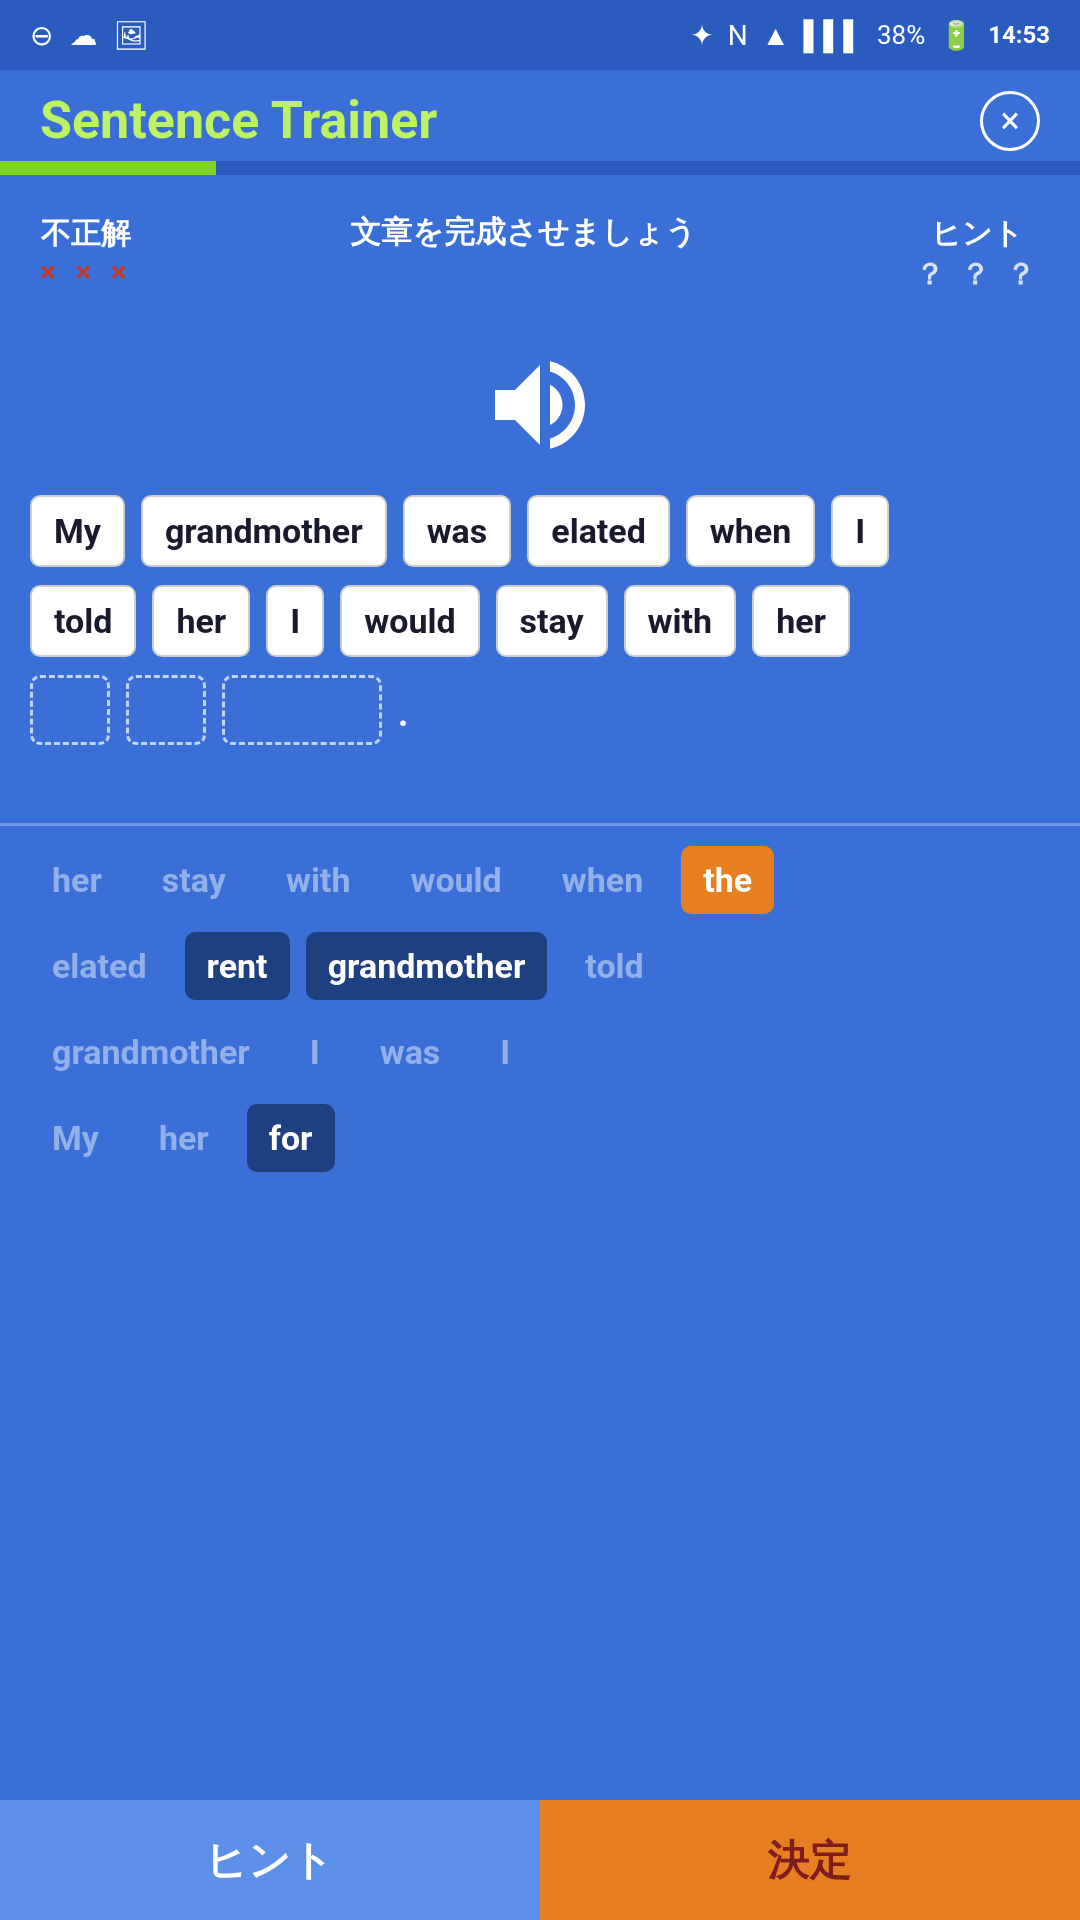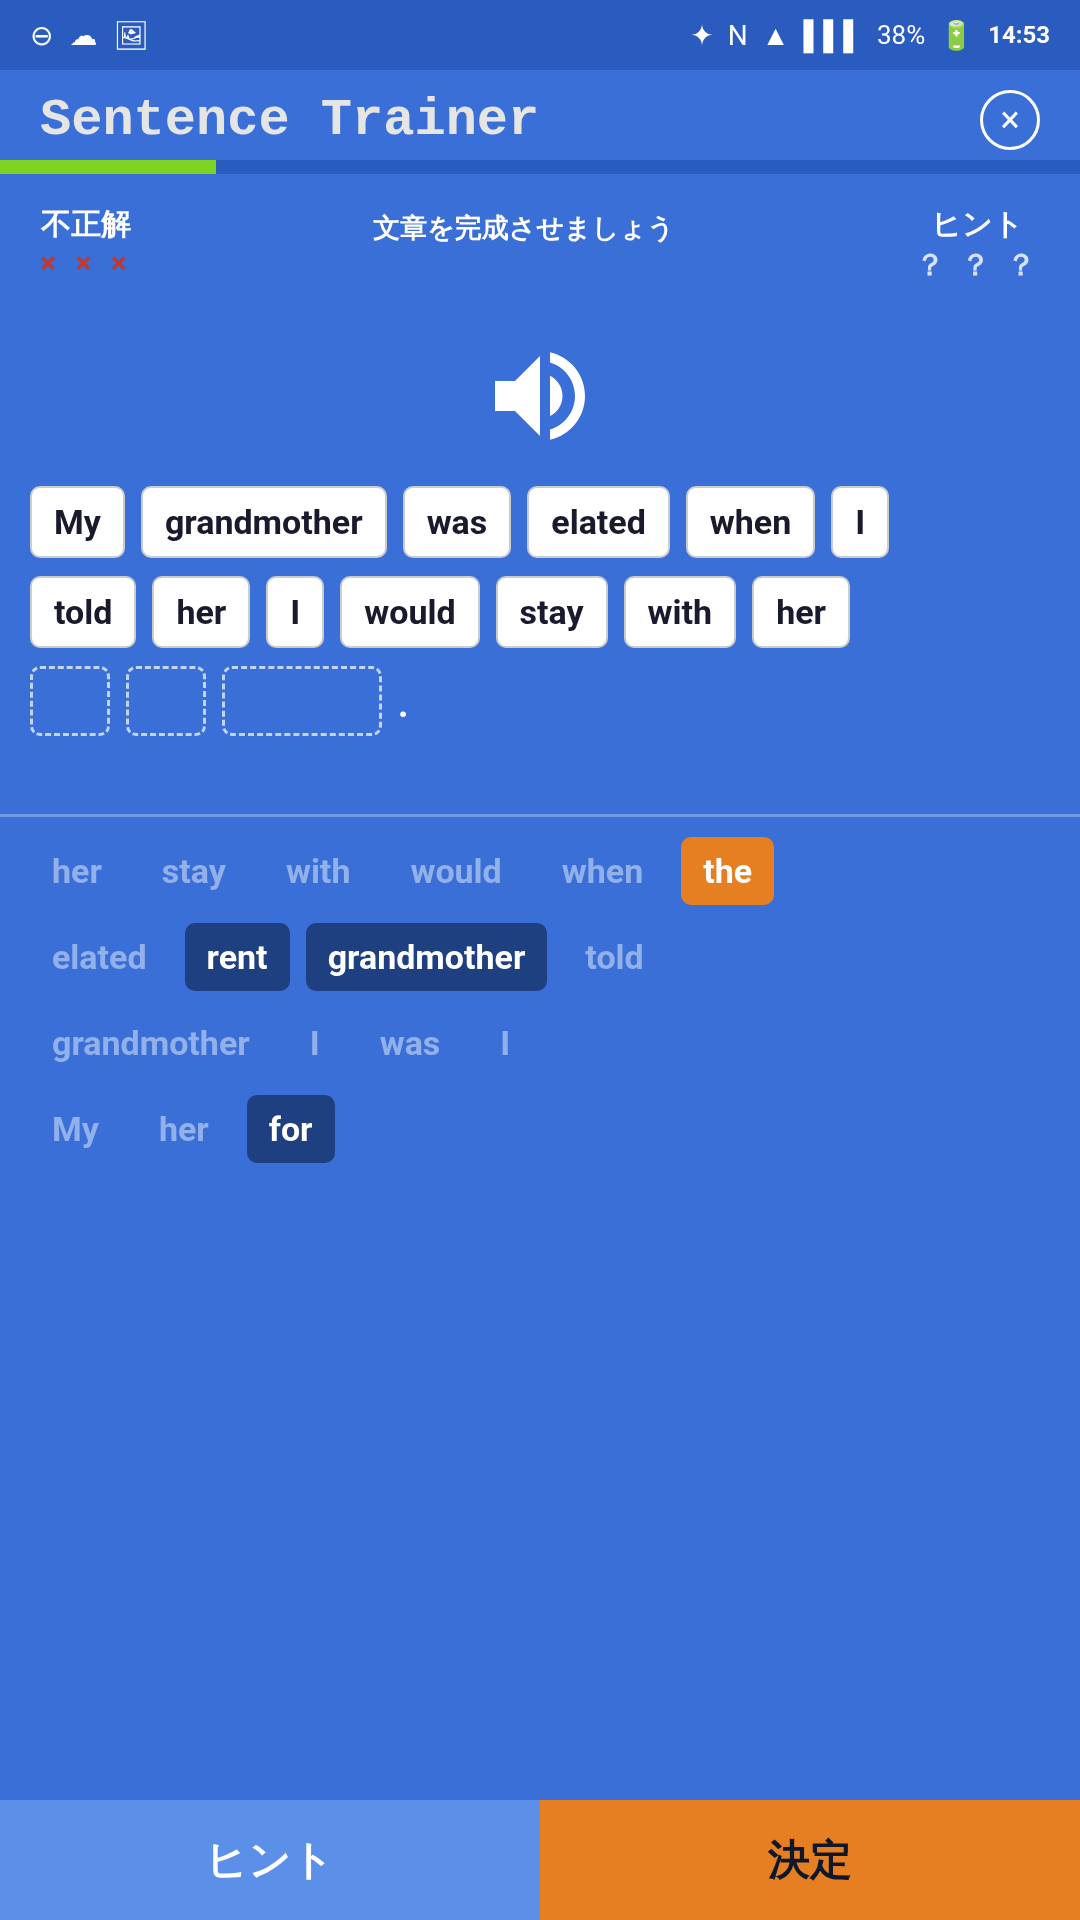--- a/index.html
+++ b/index.html
@@ -61,24 +61,23 @@
     
     #header {
       width: 100%;
       background: #3a6fd8;
       padding: 20px 40px 10px 40px;
       display: flex;
       align-items: center;
       justify-content: space-between;
     }
     #header .title {
-      color: #e5e5e5;
+      color: #bef264;
       font-size: 52px;
       font-weight: bold;
-      font-family: Liberation Mono, monospace;
     }
     #header .close-btn {
       width: 60px;
       height: 60px;
       border: 3px solid white;
       border-radius: 50%;
       display: flex;
       align-items: center;
       justify-content: center;
       color: white;
@@ -107,29 +106,30 @@
       color: white;
     }
     .stats-left, .stats-right {
       display: flex;
       flex-direction: column;
       align-items: center;
     }
     .stats-label {
       font-size: 30px;
       font-weight: bold;
+      margin-top: 8px;
     }
     .stats-sub {
       font-size: 30px;
       letter-spacing: 6px;
       color: #c0392b;
       font-weight: bold;
     }
     .stats-center {
-      font-size: 27px;
+      font-size: 31px;
       font-weight: bold;
       color: white;
       text-align: center;
       padding-top: 6px;
     }
 
     
     #speaker-area {
       display: flex;
       justify-content: center;
@@ -230,21 +230,21 @@
       background: #5b8fe8;
       color: white;
       font-size: 42px;
       font-weight: bold;
       border: none;
       cursor: pointer;
     }
     #confirm-btn {
       flex: 1;
       background: #e67e22;
-      color: #0f172a;
+      color: #7f1d1d;
       font-size: 42px;
       font-weight: bold;
       border: none;
       cursor: pointer;
     }
   </style>
 </head>
 <body>
 
 <div id="status-bar">

